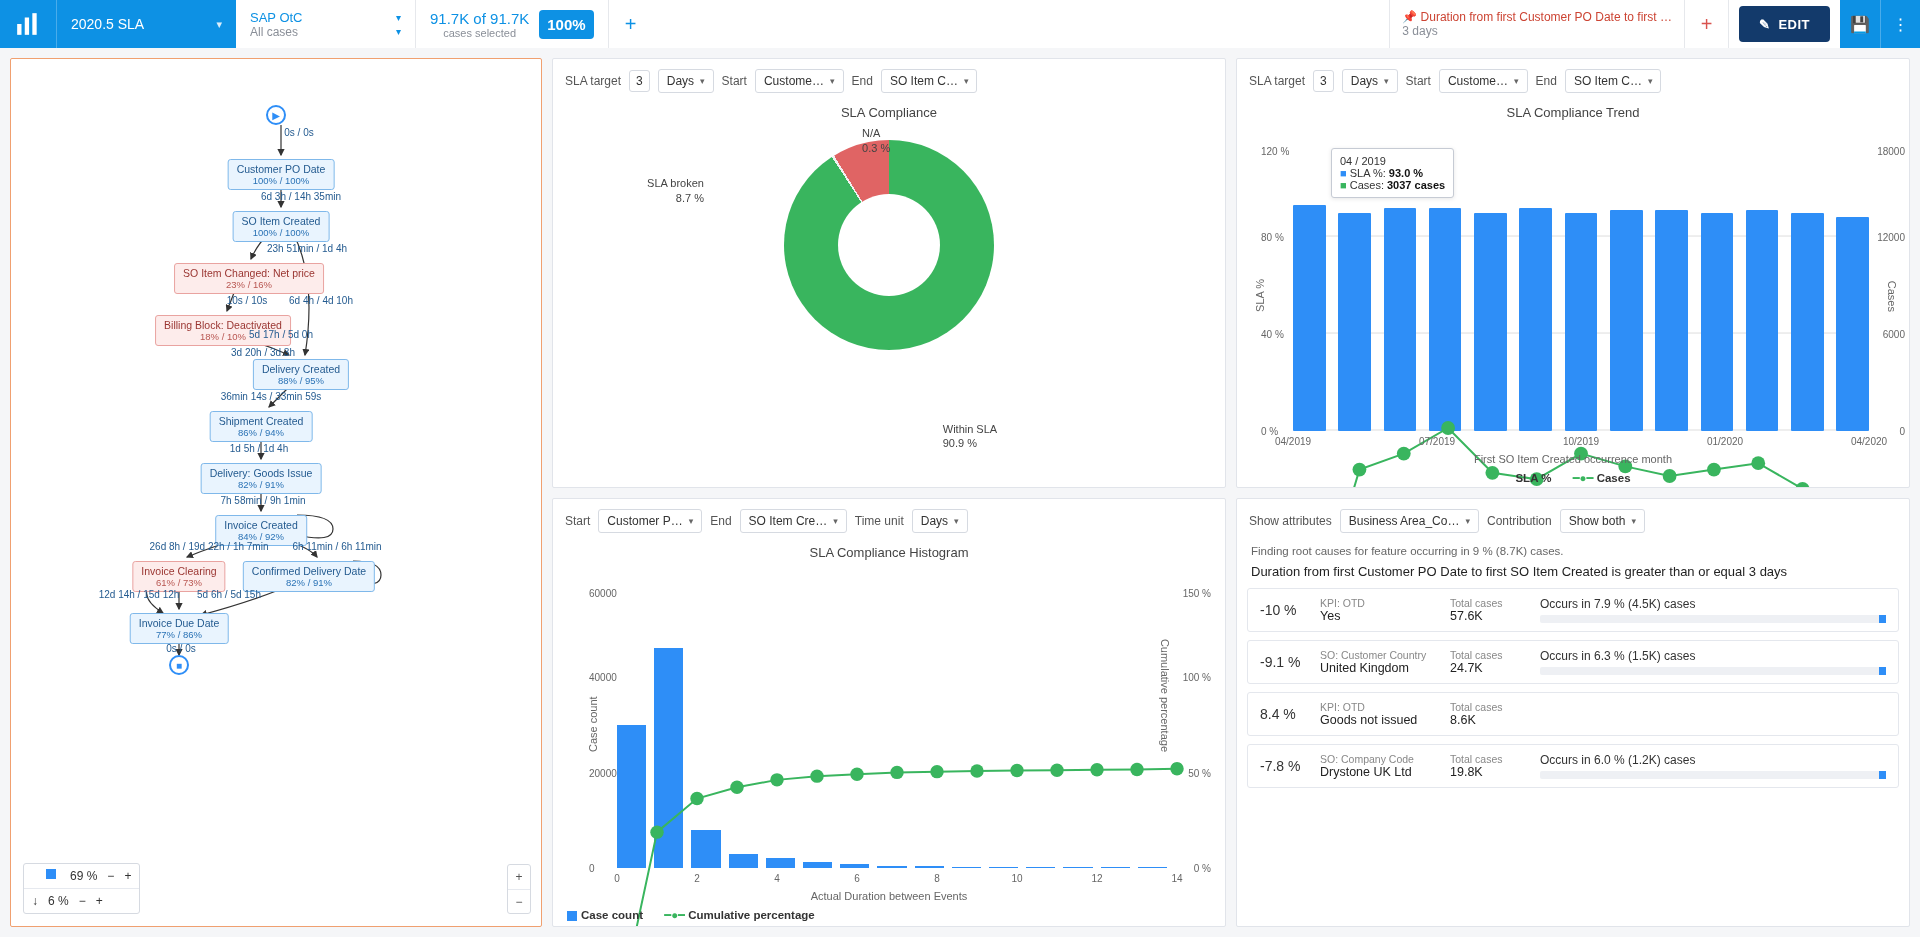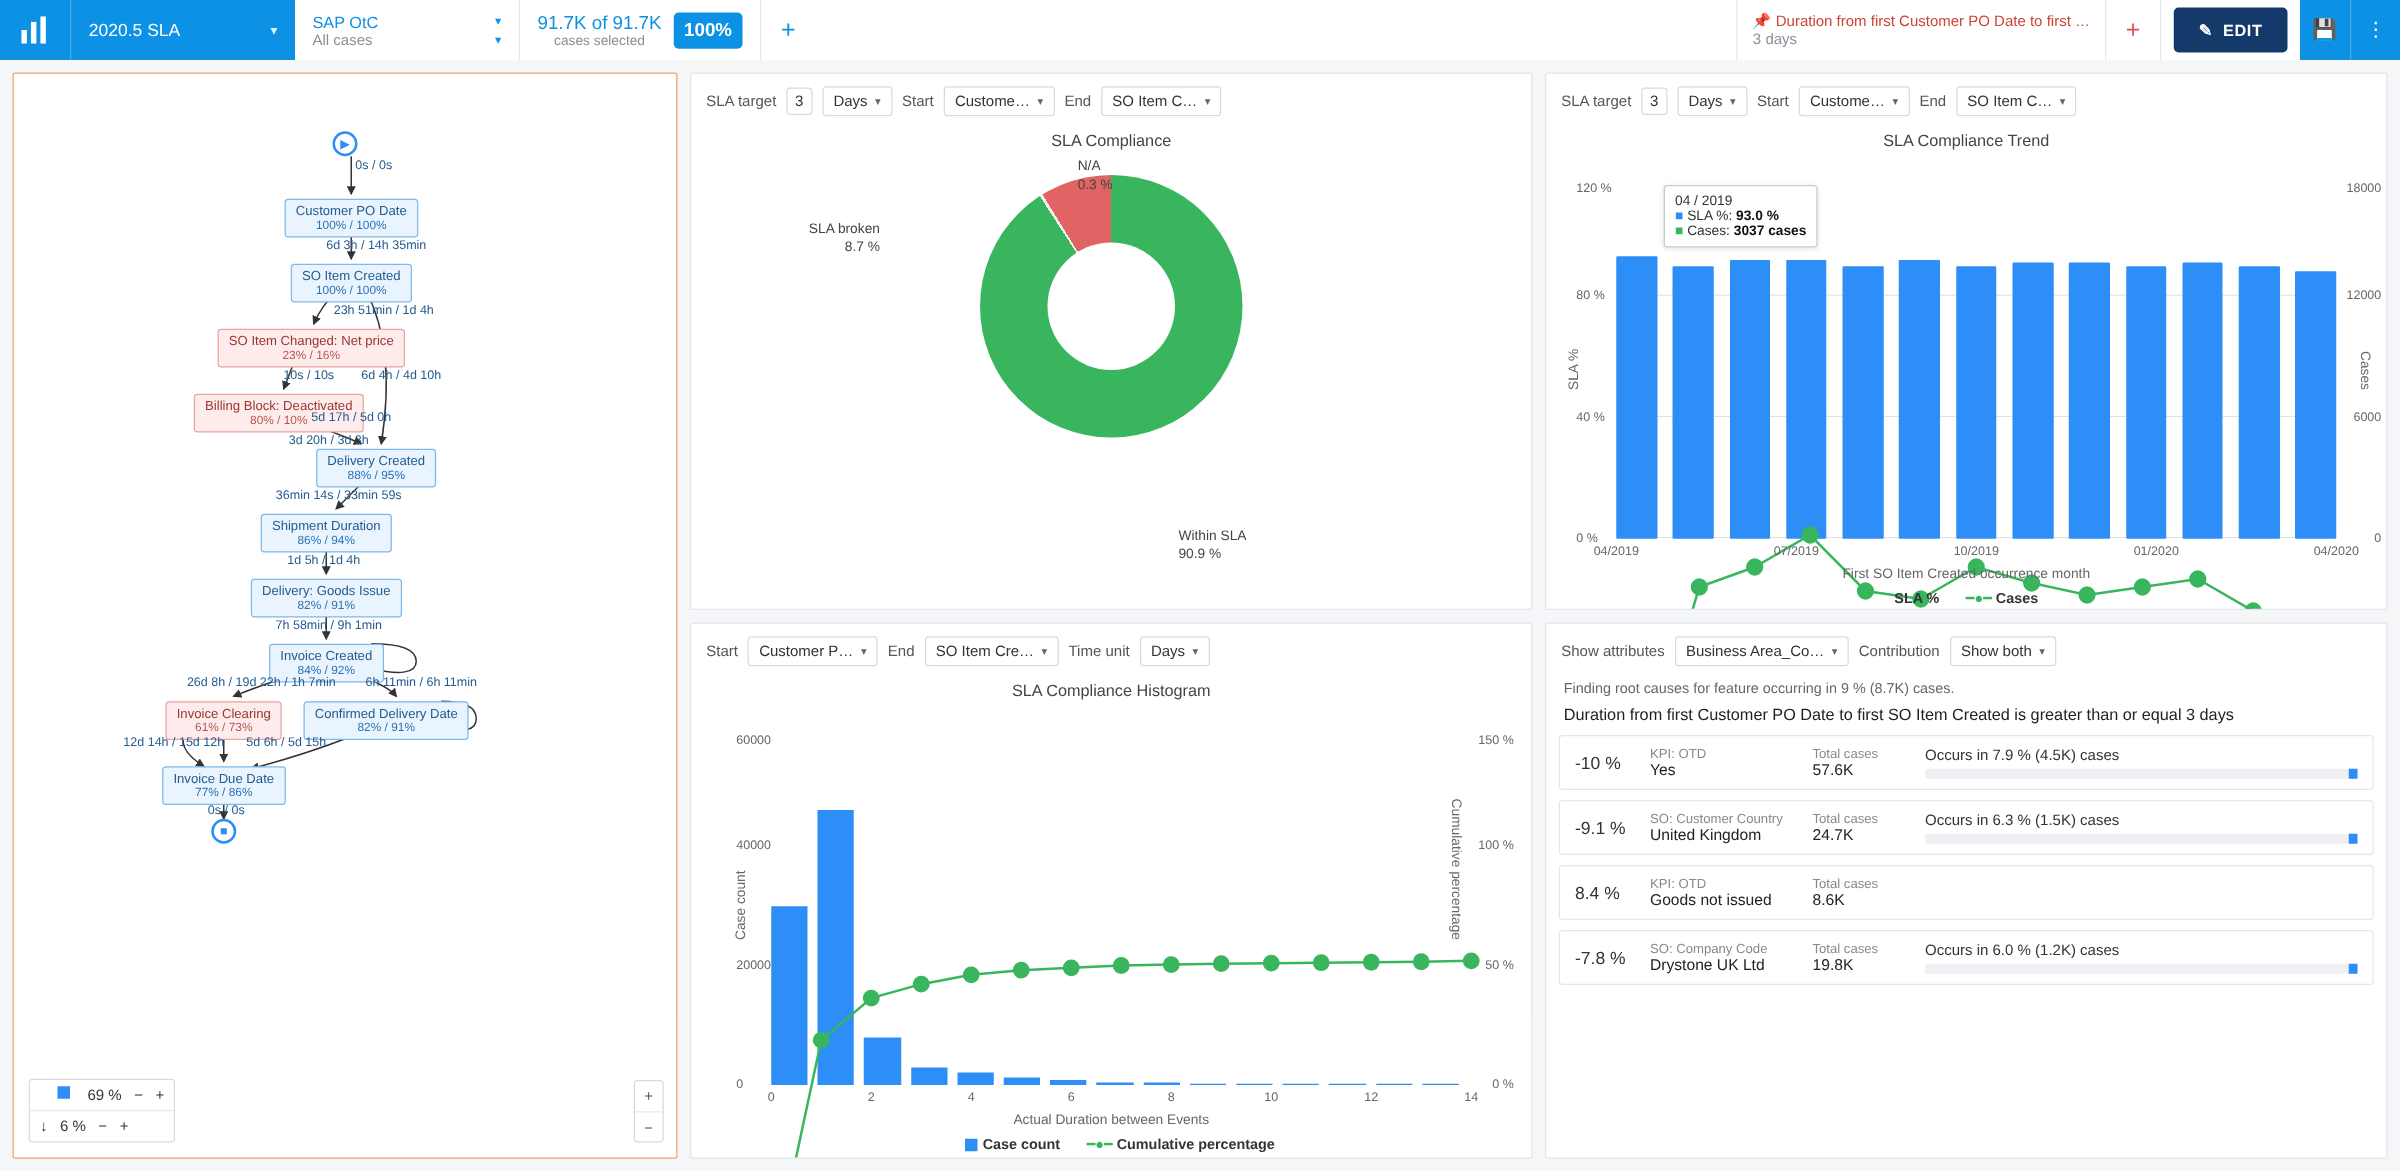--- a/index.html
+++ b/index.html
@@ -76,21 +76,21 @@
 
 .hist { position:relative; width:100%; height:100%; padding:6px 48px 58px 64px; }
 .hist .ylab  { position:absolute; left:12px; top:50%; transform:rotate(-90deg) translateX(50%); font-size:11px; color:#666; }
 .hist .ylabR { position:absolute; right:4px; top:50%; transform:rotate(90deg) translateX(-50%); font-size:11px; color:#666; }
 .hist .ytick { position:absolute; left:36px; font-size:10px; color:#666; transform:translateY(50%); }
 .hist .ytickR{ position:absolute; right:14px; font-size:10px; color:#666; transform:translateY(50%); }
 .hist .xtick { position:absolute; bottom:42px; font-size:10px; color:#666; transform:translateX(-50%); }
 .hist .xlab  { position:absolute; bottom:24px; left:0; right:0; text-align:center; font-size:11px; color:#666; }
 .hist-area { position:absolute; left:64px; right:48px; top:16px; bottom:58px; }
 .hist .hbar { position:absolute; bottom:0; width:5.2%; background:#2e8ef7; }
-.hist-legend { position:absolute; bottom:4px; left:0; right:0; text-align:center; font-size:11.5px; }
+.hist-legend { position:absolute; bottom:4px; left:0; right:0; font-size:11.5px; }
 .sq { display:inline-block; width:10px; height:10px; vertical-align:middle; margin:0 4px 0 14px; }
 
 
 .rc-desc { padding:2px 14px; color:#666; font-size:11.5px; }
 .rc-title{ padding:4px 14px 8px; color:#222; font-size:13px; line-height:1.35; }
 .rc-list { padding:0 10px 10px; overflow:auto; }
 .rc-item { border:1px solid #e4e7ed; border-radius:3px; padding:8px 12px; display:grid; grid-template-columns:60px 130px 90px 1fr; gap:0; align-items:center; margin-bottom:8px; }
 .rc-pct  { font-size:14px; color:#333; }
 .rc-k    { font-size:10.5px; color:#888; }
 .rc-v    { font-size:12.5px; color:#222; }
@@ -218,28 +218,28 @@
           <div class="pg-node" style="left: 270px; top: 152px;">
             <div>SO Item Created</div>
             <div class="sub">100% / 100%</div>
           </div>
           <div class="pg-node red" style="left: 238px; top: 204px;">
             <div>SO Item Changed: Net price</div>
             <div class="sub">23% / 16%</div>
           </div>
           <div class="pg-node red" style="left: 212px; top: 256px;">
             <div>Billing Block: Deactivated</div>
-            <div class="sub">80% / 10%</div>
+            <div class="sub">18% / 10%</div>
           </div>
           <div class="pg-node" style="left: 290px; top: 300px;">
             <div>Delivery Created</div>
             <div class="sub">88% / 95%</div>
           </div>
           <div class="pg-node" style="left: 250px; top: 352px;">
-            <div>Shipment Duration</div>
+            <div>Shipment Created</div>
             <div class="sub">86% / 94%</div>
           </div>
           <div class="pg-node" style="left: 250px; top: 404px;">
             <div>Delivery: Goods Issue</div>
             <div class="sub">82% / 91%</div>
           </div>
           <div class="pg-node" style="left: 250px; top: 456px;">
             <div>Invoice Created</div>
             <div class="sub">84% / 92%</div>
           </div>

